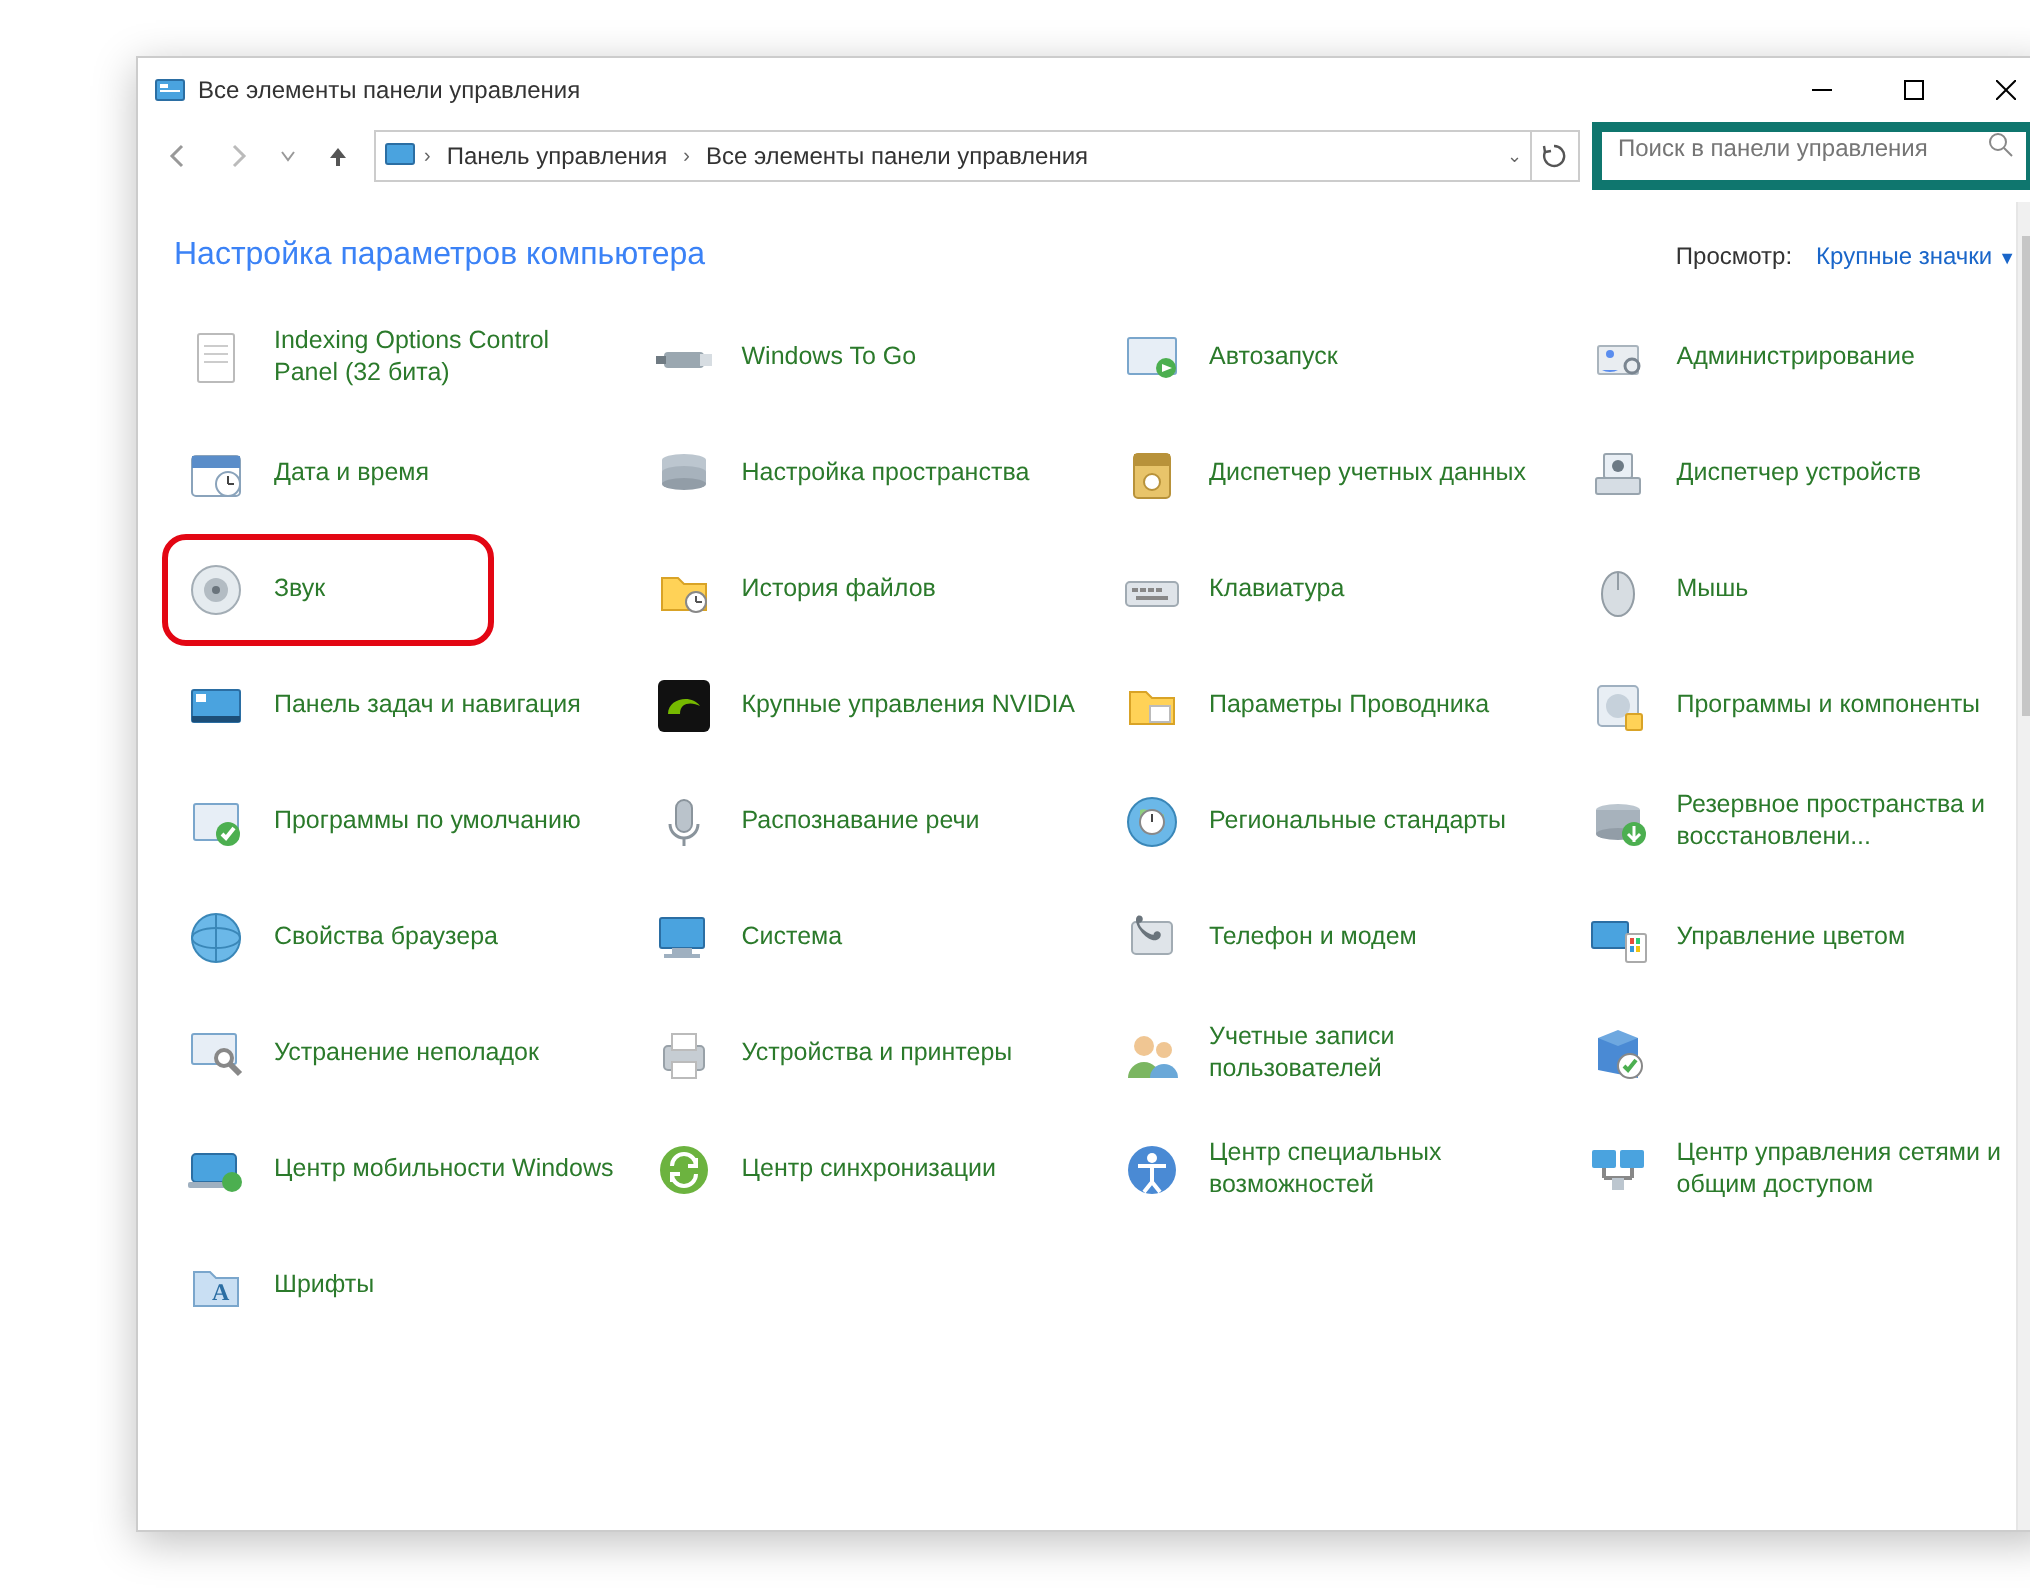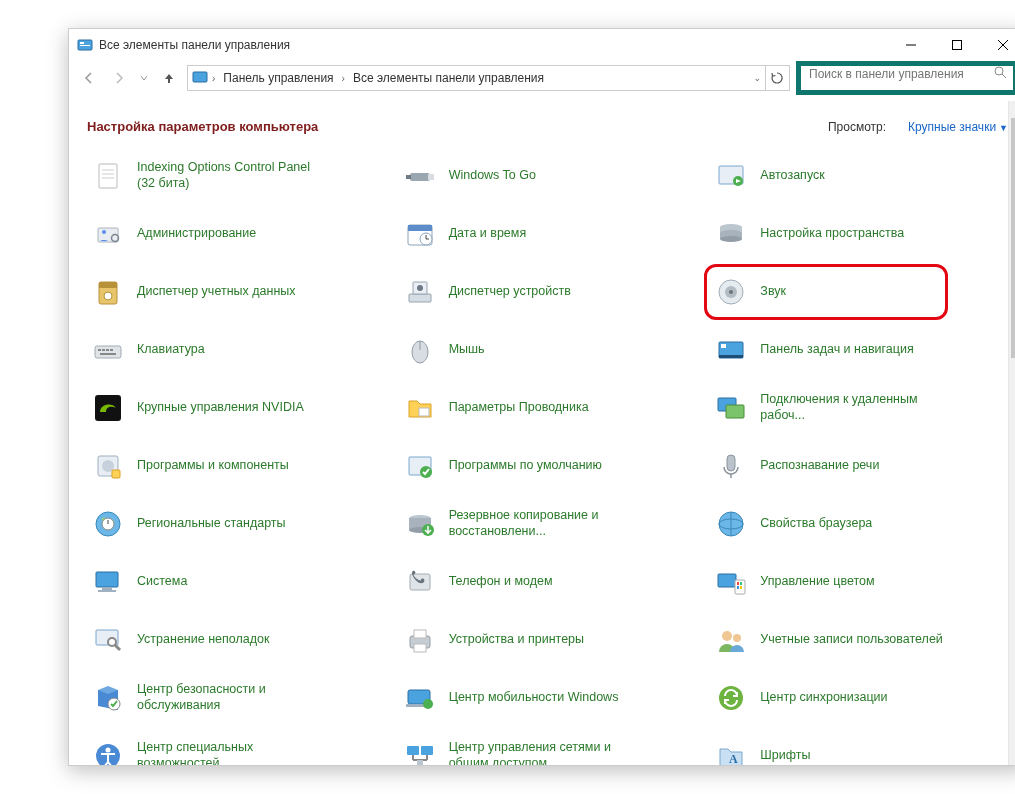--- a/index.html
+++ b/index.html
@@ -16,25 +16,25 @@
   .navbtn{width:24px;height:24px;display:flex;align-items:center;justify-content:center;color:#888;border-radius:2px;}
   .addr{flex:1;display:flex;align-items:center;height:24px;border:1px solid #ccc;padding:0 4px;gap:4px;color:#333;}
   .addr .seg{padding:2px 4px;white-space:nowrap;}
   .addr .chev{color:#666;font-size:10px;}
   .refresh{width:24px;height:24px;border:1px solid #ccc;border-left:none;display:flex;align-items:center;justify-content:center;color:#555;margin-left:-7px;}
   .search{width:200px;height:24px;border:5px solid #0f766e;display:flex;align-items:flex-start;color:#777;padding:0 6px;gap:6px;font-style:normal;}
   .search input{border:none;outline:none;flex:1;font-size:12px;color:#555;}
   
   .content{padding:10px 18px 10px 18px;height:calc(100% - 72px);box-sizing:border-box;overflow:hidden;position:relative;}
   .header{display:flex;align-items:center;margin:8px 0 22px 0;}
-  .header h1{color:#7f1d1d;font-weight:700;font-size:13px;margin:0;}
-  .viewby{margin-left:auto;display:flex;align-items:center;gap:22px;color:#333;font-size:12px;}
+  .header h1{color:#3b82f6;font-weight:400;font-size:16px;margin:0;}
+  .viewby{margin-left:auto;display:flex;align-items:center;gap:12px;color:#333;font-size:12px;}
   .viewby .link{color:#1a66c9;}
   .viewby .dd{color:#1a66c9;font-size:9px;margin-left:3px;}
-  .grid{display:grid;grid-template-columns:repeat(3,1fr);column-gap:20px;row-gap:14px;padding-left:4px;gap:18px;}
+  .grid{display:grid;grid-template-columns:repeat(4,1fr);column-gap:20px;row-gap:14px;padding-left:4px;gap:18px;}
   .item{display:flex;align-items:center;gap:12px;min-height:40px;cursor:pointer;}
   .item .ico{width:34px;height:34px;flex-shrink:0;display:flex;align-items:center;justify-content:center;}
   .item .lbl{color:#2b7a2b;font-size:12.5px;line-height:1.25;word-break:break-word;max-width:185px;}
   .highlight{position:relative;}
   .highlight::before{content:"";position:absolute;left:-10px;top:-8px;right:60px;bottom:-8px;border:3px solid #e30613;border-radius:12px;pointer-events:none;}
   .scrollbar{position:absolute;right:0;top:0;width:17px;height:100%;background:#f0f0f0;border-left:1px solid #e6e6e6;}
   .scroll-up,.scroll-down{height:17px;display:flex;align-items:center;justify-content:center;color:#666;font-size:10px;}
   .thumb{position:absolute;left:2px;right:2px;top:17px;height:240px;background:#c6c6c6;border-radius:0;}
 </style>
 </head>
@@ -220,20 +220,31 @@
                 <circle cx="16" cy="16" r="12" fill="#e5ebef" stroke="#a3adb5"></circle>
                 <circle cx="16" cy="16" r="6" fill="#b3bcc3"></circle>
                 <circle cx="16" cy="16" r="2" fill="#6a747c"></circle>
               </svg>
             </span>
             <span class="lbl">Звук</span>
           </div>
           <div class="item">
             <span class="ico">
               <svg width="32" height="32" viewBox="0 0 32 32">
+                <path d="M5 10 L13 10 L16 13 L27 13 L27 26 L5 26 Z" fill="#ffd257" stroke="#d9a326"></path>
+                <circle cx="22" cy="22" r="5" fill="#fff" stroke="#888"></circle>
+                <line x1="22" y1="22" x2="22" y2="19" stroke="#555"></line>
+                <line x1="22" y1="22" x2="25" y2="22" stroke="#555"></line>
+              </svg>
+            </span>
+            <span class="lbl">История файлов</span>
+          </div>
+          <div class="item">
+            <span class="ico">
+              <svg width="32" height="32" viewBox="0 0 32 32">
                 <rect x="3" y="12" width="26" height="12" rx="2" fill="#dfe4e9" stroke="#a1abb3"></rect>
                 <rect x="6" y="15" width="3" height="2" fill="#888"></rect>
                 <rect x="10" y="15" width="3" height="2" fill="#888"></rect>
                 <rect x="14" y="15" width="3" height="2" fill="#888"></rect>
                 <rect x="18" y="15" width="3" height="2" fill="#888"></rect>
                 <rect x="8" y="19" width="16" height="2" fill="#888"></rect>
               </svg>
             </span>
             <span class="lbl">Клавиатура</span>
           </div>
@@ -270,29 +281,20 @@
               <svg width="32" height="32" viewBox="0 0 32 32">
                 <path d="M5 9 L13 9 L16 12 L27 12 L27 25 L5 25 Z" fill="#ffd257" stroke="#d9a326"></path>
                 <rect x="15" y="16" width="10" height="8" fill="#fff" stroke="#bbb"></rect>
               </svg>
             </span>
             <span class="lbl">Параметры Проводника</span>
           </div>
           <div class="item">
             <span class="ico">
               <svg width="32" height="32" viewBox="0 0 32 32">
-                <rect x="3" y="6" width="18" height="13" rx="1" fill="#4aa3df" stroke="#2b6ea3"></rect>
-                <rect x="11" y="13" width="18" height="13" rx="1" fill="#7bc46b" stroke="#4a8d3a"></rect>
-              </svg>
-            </span>
-            <span class="lbl">Подключения к удаленным рабоч...</span>
-          </div>
-          <div class="item">
-            <span class="ico">
-              <svg width="32" height="32" viewBox="0 0 32 32">
                 <rect x="6" y="6" width="20" height="20" rx="2" fill="#e8eef4" stroke="#9fb0c0"></rect>
                 <circle cx="16" cy="16" r="6" fill="#c6d1db"></circle>
                 <rect x="20" y="20" width="8" height="8" rx="1" fill="#ffd257" stroke="#d9a326"></rect>
               </svg>
             </span>
             <span class="lbl">Программы и компоненты</span>
           </div>
           <div class="item">
             <span class="ico">
               <svg width="32" height="32" viewBox="0 0 32 32">
@@ -327,21 +329,21 @@
           <div class="item">
             <span class="ico">
               <svg width="32" height="32" viewBox="0 0 32 32">
                 <ellipse cx="16" cy="10" rx="11" ry="3" fill="#bcc6cf"></ellipse>
                 <rect x="5" y="10" width="22" height="12" fill="#a7b2bc"></rect>
                 <ellipse cx="16" cy="22" rx="11" ry="3" fill="#929da7"></ellipse>
                 <circle cx="24" cy="22" r="6" fill="#4caf50"></circle>
                 <path d="M24 18 L24 26 M21 22 L24 25 L27 22" fill="none" stroke="#fff" stroke-width="1.5"></path>
               </svg>
             </span>
-            <span class="lbl">Резервное копирование и восстановлени...</span>
+            <span class="lbl">Резервное пространства и восстановлени...</span>
           </div>
           <div class="item">
             <span class="ico">
               <svg width="32" height="32" viewBox="0 0 32 32">
                 <circle cx="16" cy="16" r="12" fill="#6bb8e8" stroke="#3a87b8"></circle>
                 <ellipse cx="16" cy="16" rx="12" ry="5" fill="none" stroke="#3a87b8"></ellipse>
                 <line x1="16" y1="4" x2="16" y2="28" stroke="#3a87b8"></line>
               </svg>
             </span>
             <span class="lbl">Свойства браузера</span>
@@ -411,21 +413,20 @@
           </div>
           <div class="item">
             <span class="ico">
               <svg width="32" height="32" viewBox="0 0 32 32">
                 <path d="M6 8 L6 24 L26 28 L26 8 Z" fill="#4a8ad4"></path>
                 <path d="M6 8 L16 4 L26 8 L16 12 Z" fill="#6ea8e0"></path>
                 <circle cx="22" cy="22" r="6" fill="#fff" stroke="#888"></circle>
                 <path d="M19 22 L21 24 L25 19" fill="none" stroke="#4caf50" stroke-width="2"></path>
               </svg>
             </span>
-            <span class="lbl">Центр безопасности и обслуживания</span>
           </div>
           <div class="item">
             <span class="ico">
               <svg width="32" height="32" viewBox="0 0 32 32">
                 <rect x="4" y="8" width="22" height="14" rx="2" fill="#4aa3df" stroke="#2b6ea3"></rect>
                 <rect x="2" y="22" width="26" height="3" rx="1" fill="#9fb0c0"></rect>
                 <circle cx="24" cy="22" r="5" fill="#4caf50"></circle>
               </svg>
             </span>
             <span class="lbl">Центр мобильности Windows</span>

